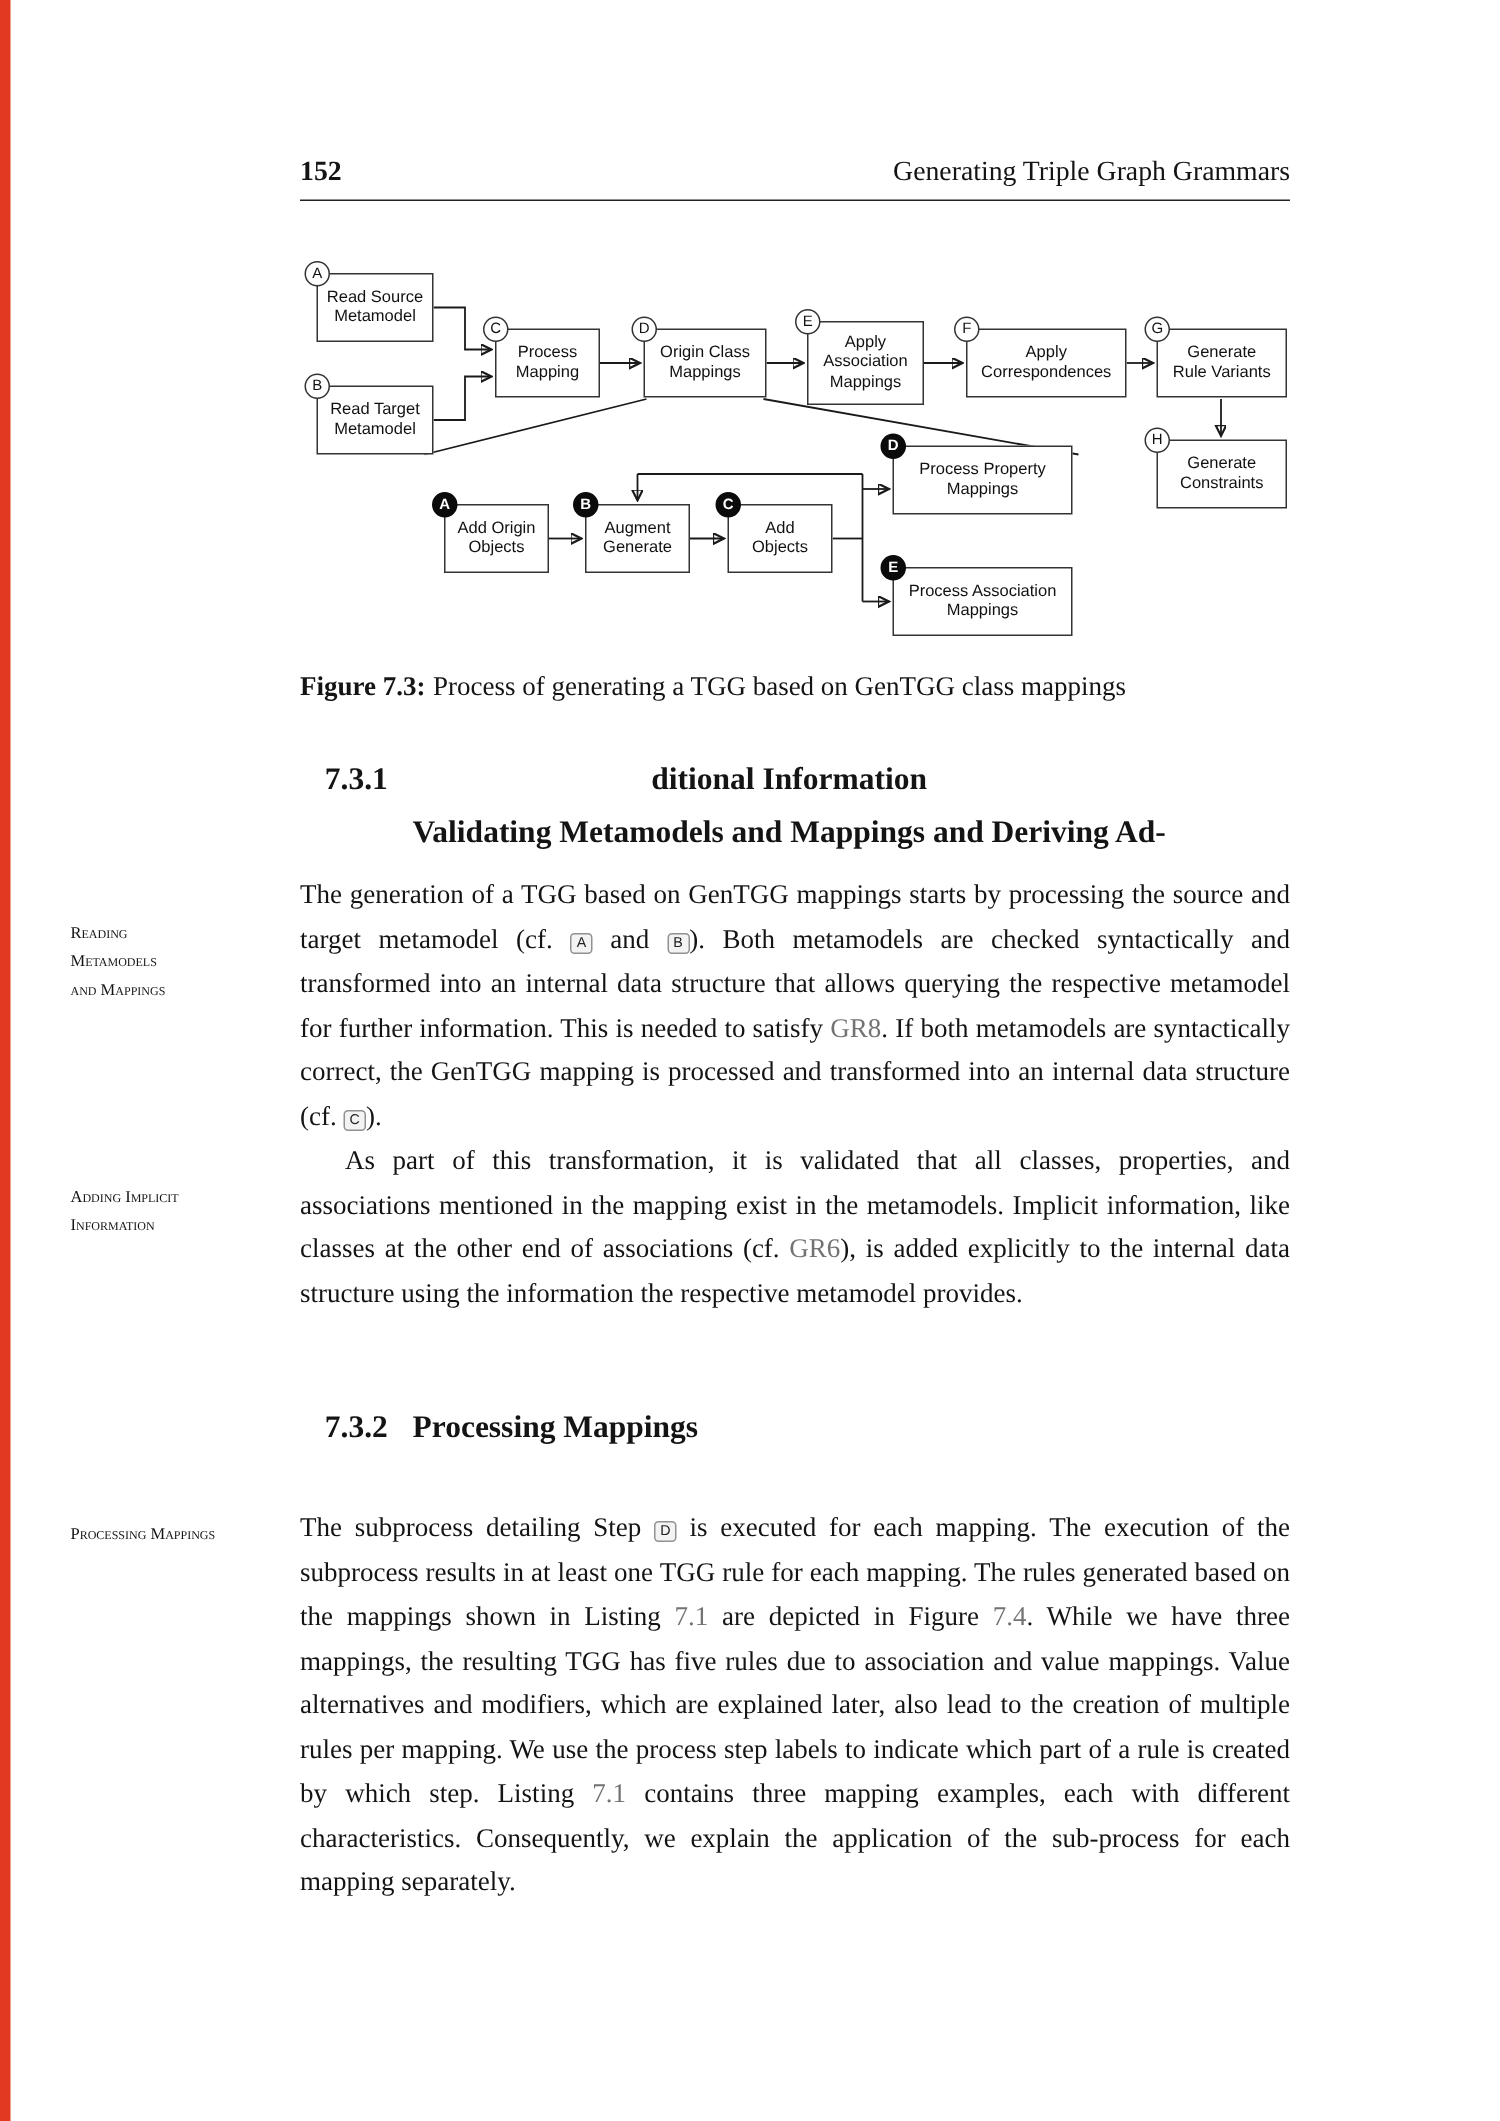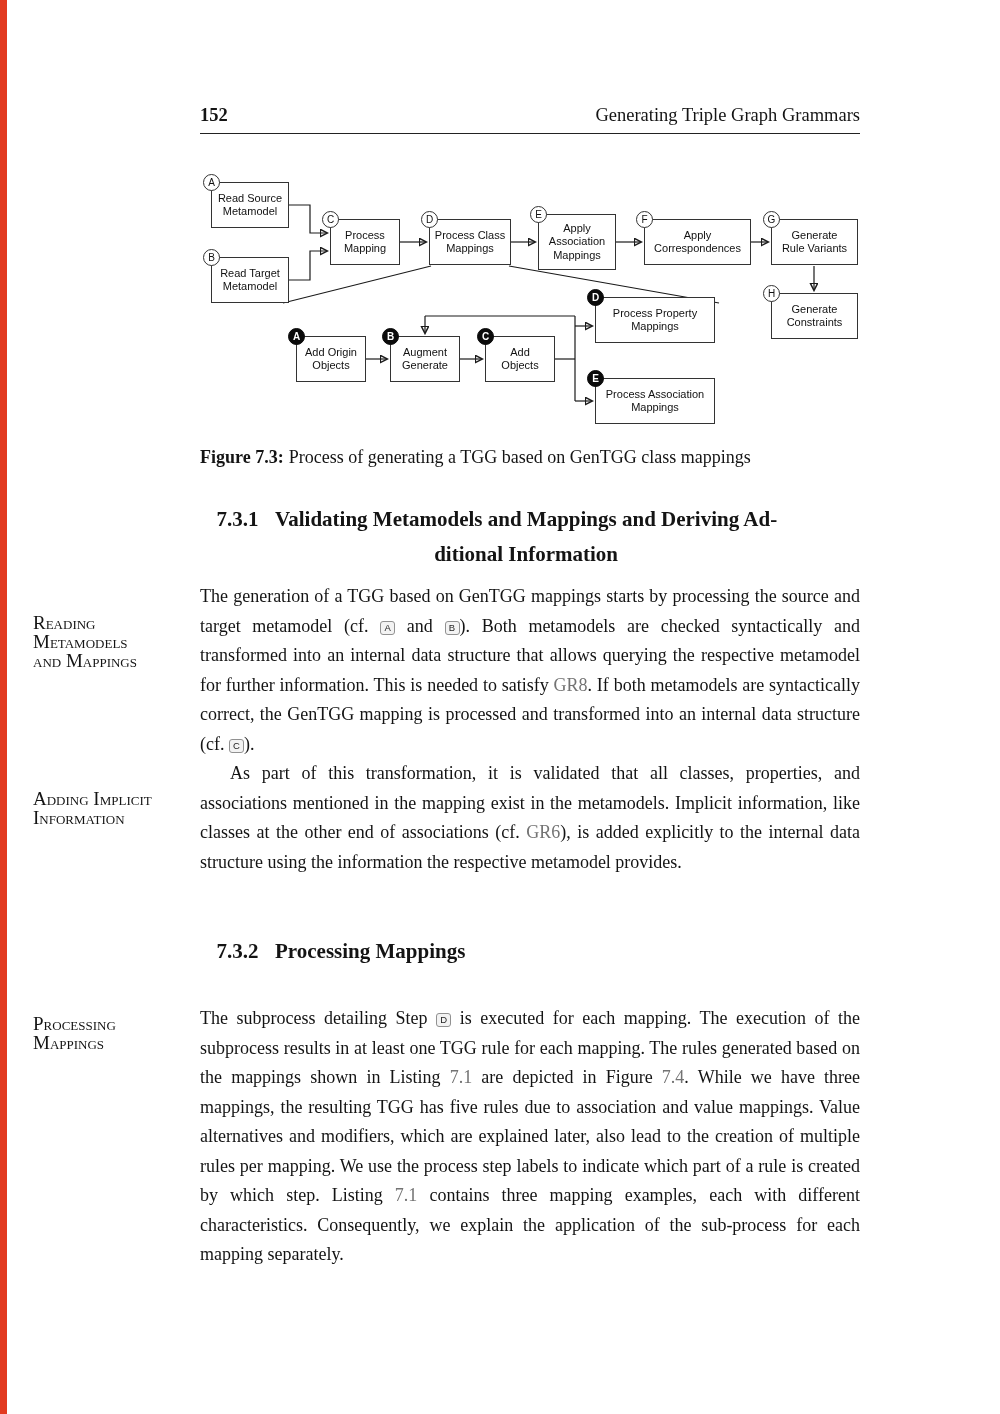--- a/index.html
+++ b/index.html
@@ -47,22 +47,22 @@
     line-height:29.5px; text-align:justify; }
   #para-block-1 { top:582px; }
   #para3 { top:1004px; }
   #para2 { text-indent:30px; }
   .link { color:#737373; cursor:pointer; }
   .step { display:inline-block; width:15px; height:14px; border:1px solid #919191; border-radius:3px;
     background:#f3f3f3; color:#222; font-family:"Liberation Sans", sans-serif; font-size:9.5px;
     line-height:12.5px; text-align:center; text-indent:0; vertical-align:1px; }
 
   
-  .margin-note { position:absolute; left:33px; width:158px; font-variant:small-caps;
-    font-size:19px; line-height:19px; white-space:pre-line; color:#141414; }
+  .margin-note { position:absolute; left:47px; width:158px; font-variant:small-caps;
+    font-size:11px; line-height:19px; white-space:pre-line; color:#141414; }
   #note-reading { top:613px; }
   #note-adding { top:789px; }
   #note-processing { top:1014px; }
 </style>
 </head>
 <body>
 
 <div class="red-edge"></div>
 
 <div class="header">
@@ -107,21 +107,21 @@
     <span class="node-label">Read Target
 Metamodel</span>
   </div>
   <div class="node" style="left:130px;top:53px;width:70px;height:46px">
     <span class="badge open">C</span>
     <span class="node-label">Process
 Mapping</span>
   </div>
   <div class="node" style="left:229px;top:53px;width:82px;height:46px">
     <span class="badge open">D</span>
-    <span class="node-label">Process Class
+    <span class="node-label">Origin Class
 Mappings</span>
   </div>
   <div class="node" style="left:338px;top:48px;width:78px;height:56px">
     <span class="badge open">E</span>
     <span class="node-label">Apply
 Association
 Mappings</span>
   </div>
   <div class="node" style="left:444px;top:53px;width:107px;height:46px">
     <span class="badge open">F</span>
@@ -166,22 +166,22 @@
   </div>
 </div>
 
 <div class="caption">
   <span class="cap-label">Figure 7.3:</span><span class="cap-text">Process of generating a TGG based on GenTGG class mappings</span>
 </div>
 
 <div class="sec-heading" id="sec-731">
   <span class="sec-num">7.3.1</span>
   <span class="sec-title">
+    <span>ditional Information</span>
     <span>Validating Metamodels and Mappings and Deriving Ad-</span>
-    <span>ditional Information</span>
   </span>
 </div>
 
 <div class="bodytext" id="para-block-1">
   <p id="para1">The generation of a TGG based on GenTGG mappings starts by processing the source and target metamodel (cf. <span class="step">A</span> and <span class="step">B</span>). Both metamodels are checked syntactically and transformed into an internal data structure that allows querying the respective metamodel for further information. This is needed to satisfy <span class="link">GR8</span>. If both metamodels are syntactically correct, the GenTGG mapping is processed and transformed into an internal data structure (cf. <span class="step">C</span>).</p>
   <p id="para2">As part of this transformation, it is validated that all classes, properties, and associations mentioned in the mapping exist in the metamodels. Implicit information, like classes at the other end of associations (cf. <span class="link">GR6</span>), is added explicitly to the internal data structure using the information the respective metamodel provides.</p>
 </div>
 
 <div class="sec-heading" id="sec-732">
   <span class="sec-num">7.3.2</span>

